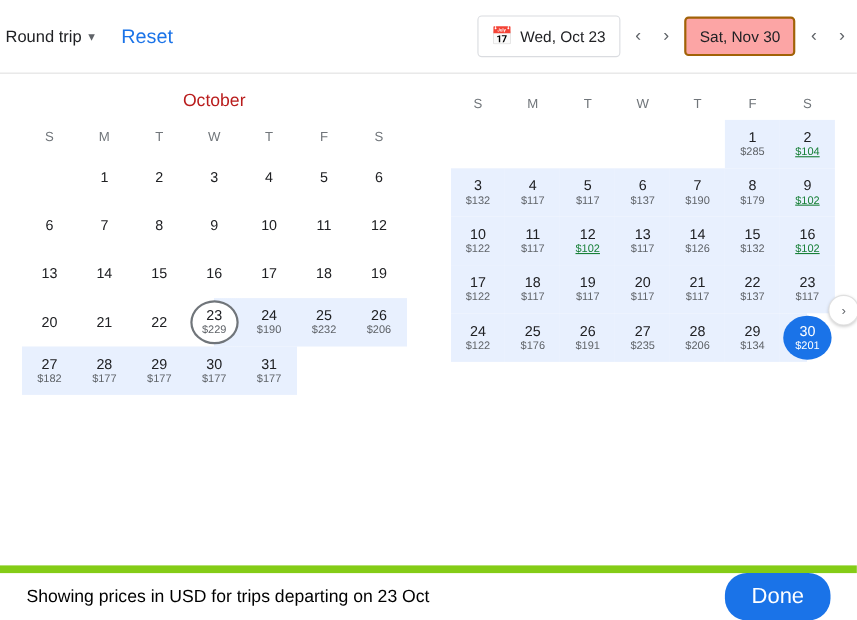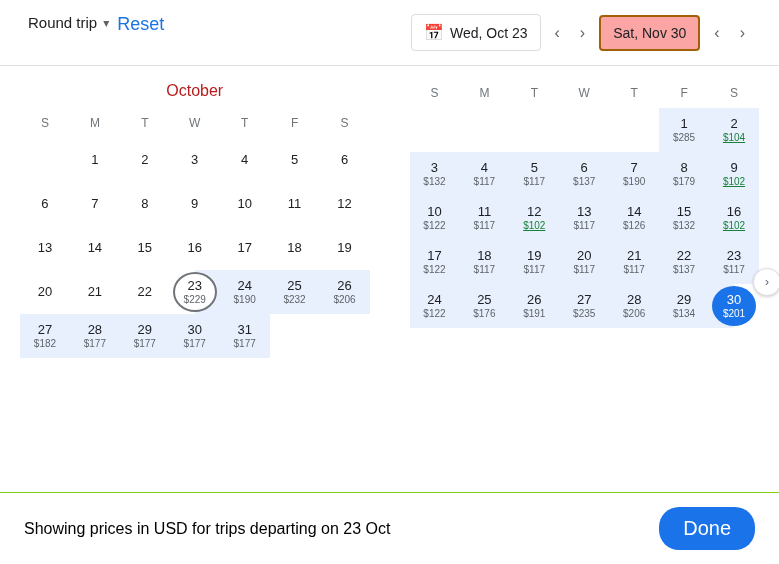--- a/index.html
+++ b/index.html
@@ -7,23 +7,24 @@
       font-family: 'Google Sans', Arial, sans-serif;
       background: #fff;
       width: 779px;
       min-height: 564px;
       position: relative;
       overflow: hidden;
     }
 
     .header {
       display: flex;
-      align-items: flex-start;
-      padding: 14px 28px;
+      align-items: center;
+      padding: 14px 5px;
       border-bottom: 1px solid #e0e0e0;
+      gap: 16px;
     }
 
     .trip-type {
       display: flex;
       align-items: center;
       gap: 6px;
       cursor: pointer;
       font-size: 15px;
       color: #202124;
     }
@@ -175,22 +176,22 @@
     }
 
     .footer {
       position: absolute;
       bottom: 0;
       left: 0;
       right: 0;
       display: flex;
       align-items: center;
       justify-content: space-between;
-      padding: 14px 24px;
-      border-top: 1px solid #84cc16;
+      padding: 0 24px;
+      border-top: 7px solid #84cc16;
     }
 
     .done-btn {
       background: #1a73e8;
       color: #fff;
       border: none;
       border-radius: 20px;
       padding: 10px 24px;
       font-size: 20px;
       font-weight: 500;

